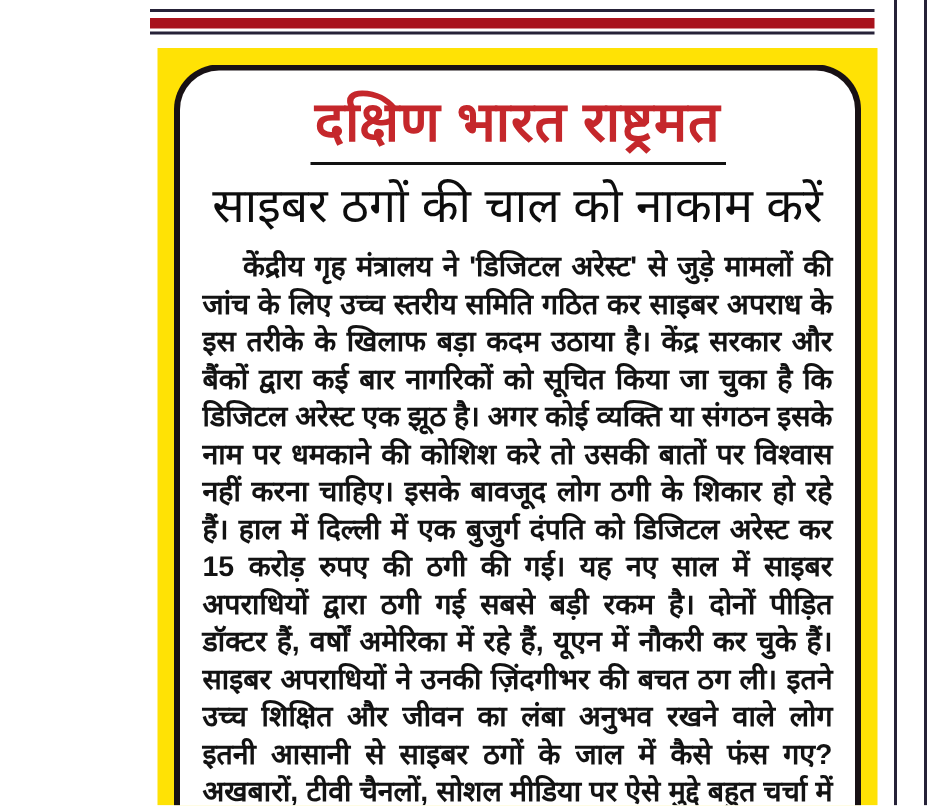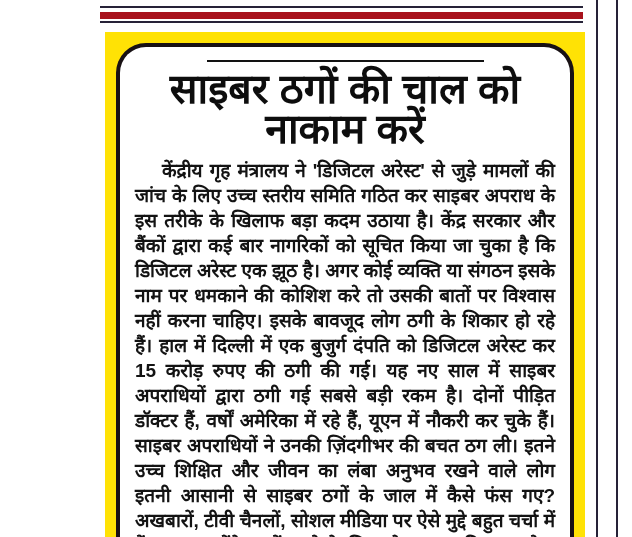--- a/index.html
+++ b/index.html
@@ -68,22 +68,22 @@
   }
   .masthead-underline {
     width: 277px; height: 2px;
     margin: 5px auto 7px auto;
     background: #121212;
   }
   .headline {
     margin: 4px 0 9px 0;
     text-align: center;
     color: #0d0d0d;
-    font-size: 41px;
-    font-weight: 700;
+    font-size: 32px;
+    font-weight: 400;
     line-height: 40px;
     letter-spacing: 0px;
   }
   .body-text {
     margin: 0;
     color: var(--text-black, #131313);
     font-size: 19px;
     font-weight: 600;
     line-height: 25px;
     text-align: justify;
@@ -99,19 +99,20 @@
     <div class="thin-line"></div>
     <div class="red-bar"></div>
     <div class="thin-line"></div>
   </div>
 
   <div class="vline vline-1"></div>
   <div class="vline vline-2"></div>
 
   <div class="yellow-box">
     <div class="inner-box">
+      <div class="masthead">दक्षिण भारत राष्ट्रमत</div>
       <div class="masthead-underline"></div>
       <h1 class="headline">साइबर ठगों की चाल को नाकाम करें</h1>
       <p class="body-text">केंद्रीय गृह मंत्रालय ने 'डिजिटल अरेस्ट' से जुड़े मामलों की जांच के लिए उच्च स्तरीय समिति गठित कर साइबर अपराध के इस तरीके के खिलाफ बड़ा कदम उठाया है। केंद्र सरकार और बैंकों द्वारा कई बार नागरिकों को सूचित किया जा चुका है कि डिजिटल अरेस्ट एक झूठ है। अगर कोई व्यक्ति या संगठन इसके नाम पर धमकाने की कोशिश करे तो उसकी बातों पर विश्वास नहीं करना चाहिए। इसके बावजूद लोग ठगी के शिकार हो रहे हैं। हाल में दिल्ली में एक बुजुर्ग दंपति को डिजिटल अरेस्ट कर 15 करोड़ रुपए की ठगी की गई। यह नए साल में साइबर अपराधियों द्वारा ठगी गई सबसे बड़ी रकम है। दोनों पीड़ित डॉक्टर हैं, वर्षों अमेरिका में रहे हैं, यूएन में नौकरी कर चुके हैं। साइबर अपराधियों ने उनकी ज़िंदगीभर की बचत ठग ली। इतने उच्च शिक्षित और जीवन का लंबा अनुभव रखने वाले लोग इतनी आसानी से साइबर ठगों के जाल में कैसे फंस गए? अखबारों, टीवी चैनलों, सोशल मीडिया पर ऐसे मुद्दे बहुत चर्चा में हैं। अगर उन्होंने खबरें पढ़ने के लिए थोड़ा समय निकाला होता तो इस नुकसान से बच जाते। साल 2023 से अब तक डिजिटल अरेस्ट के मामलों की</p>
     </div>
   </div>
 
 </div>
 
 </body></html>

